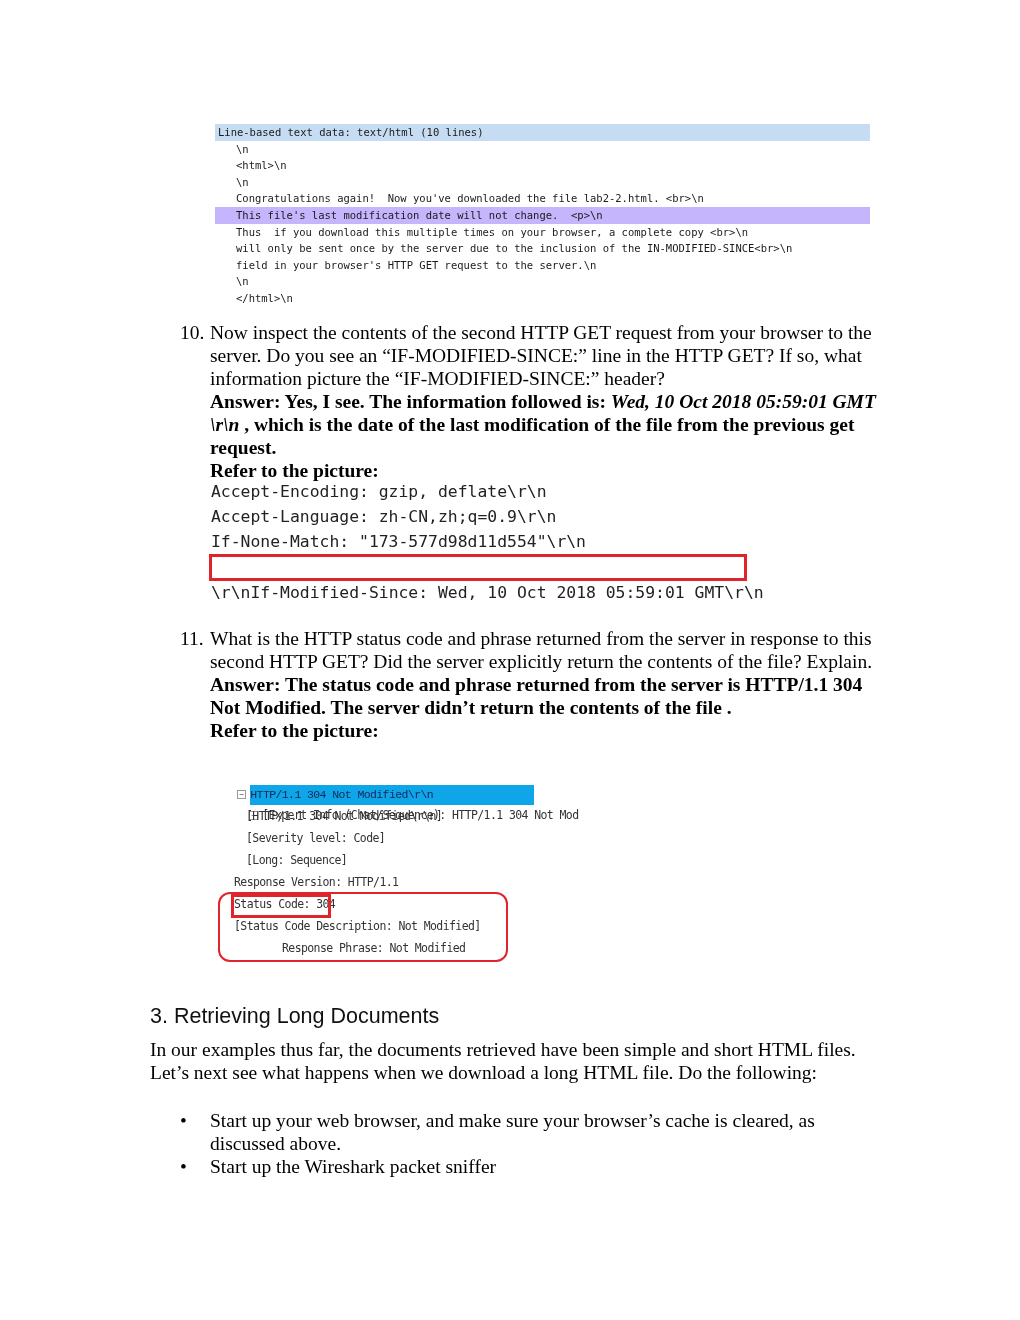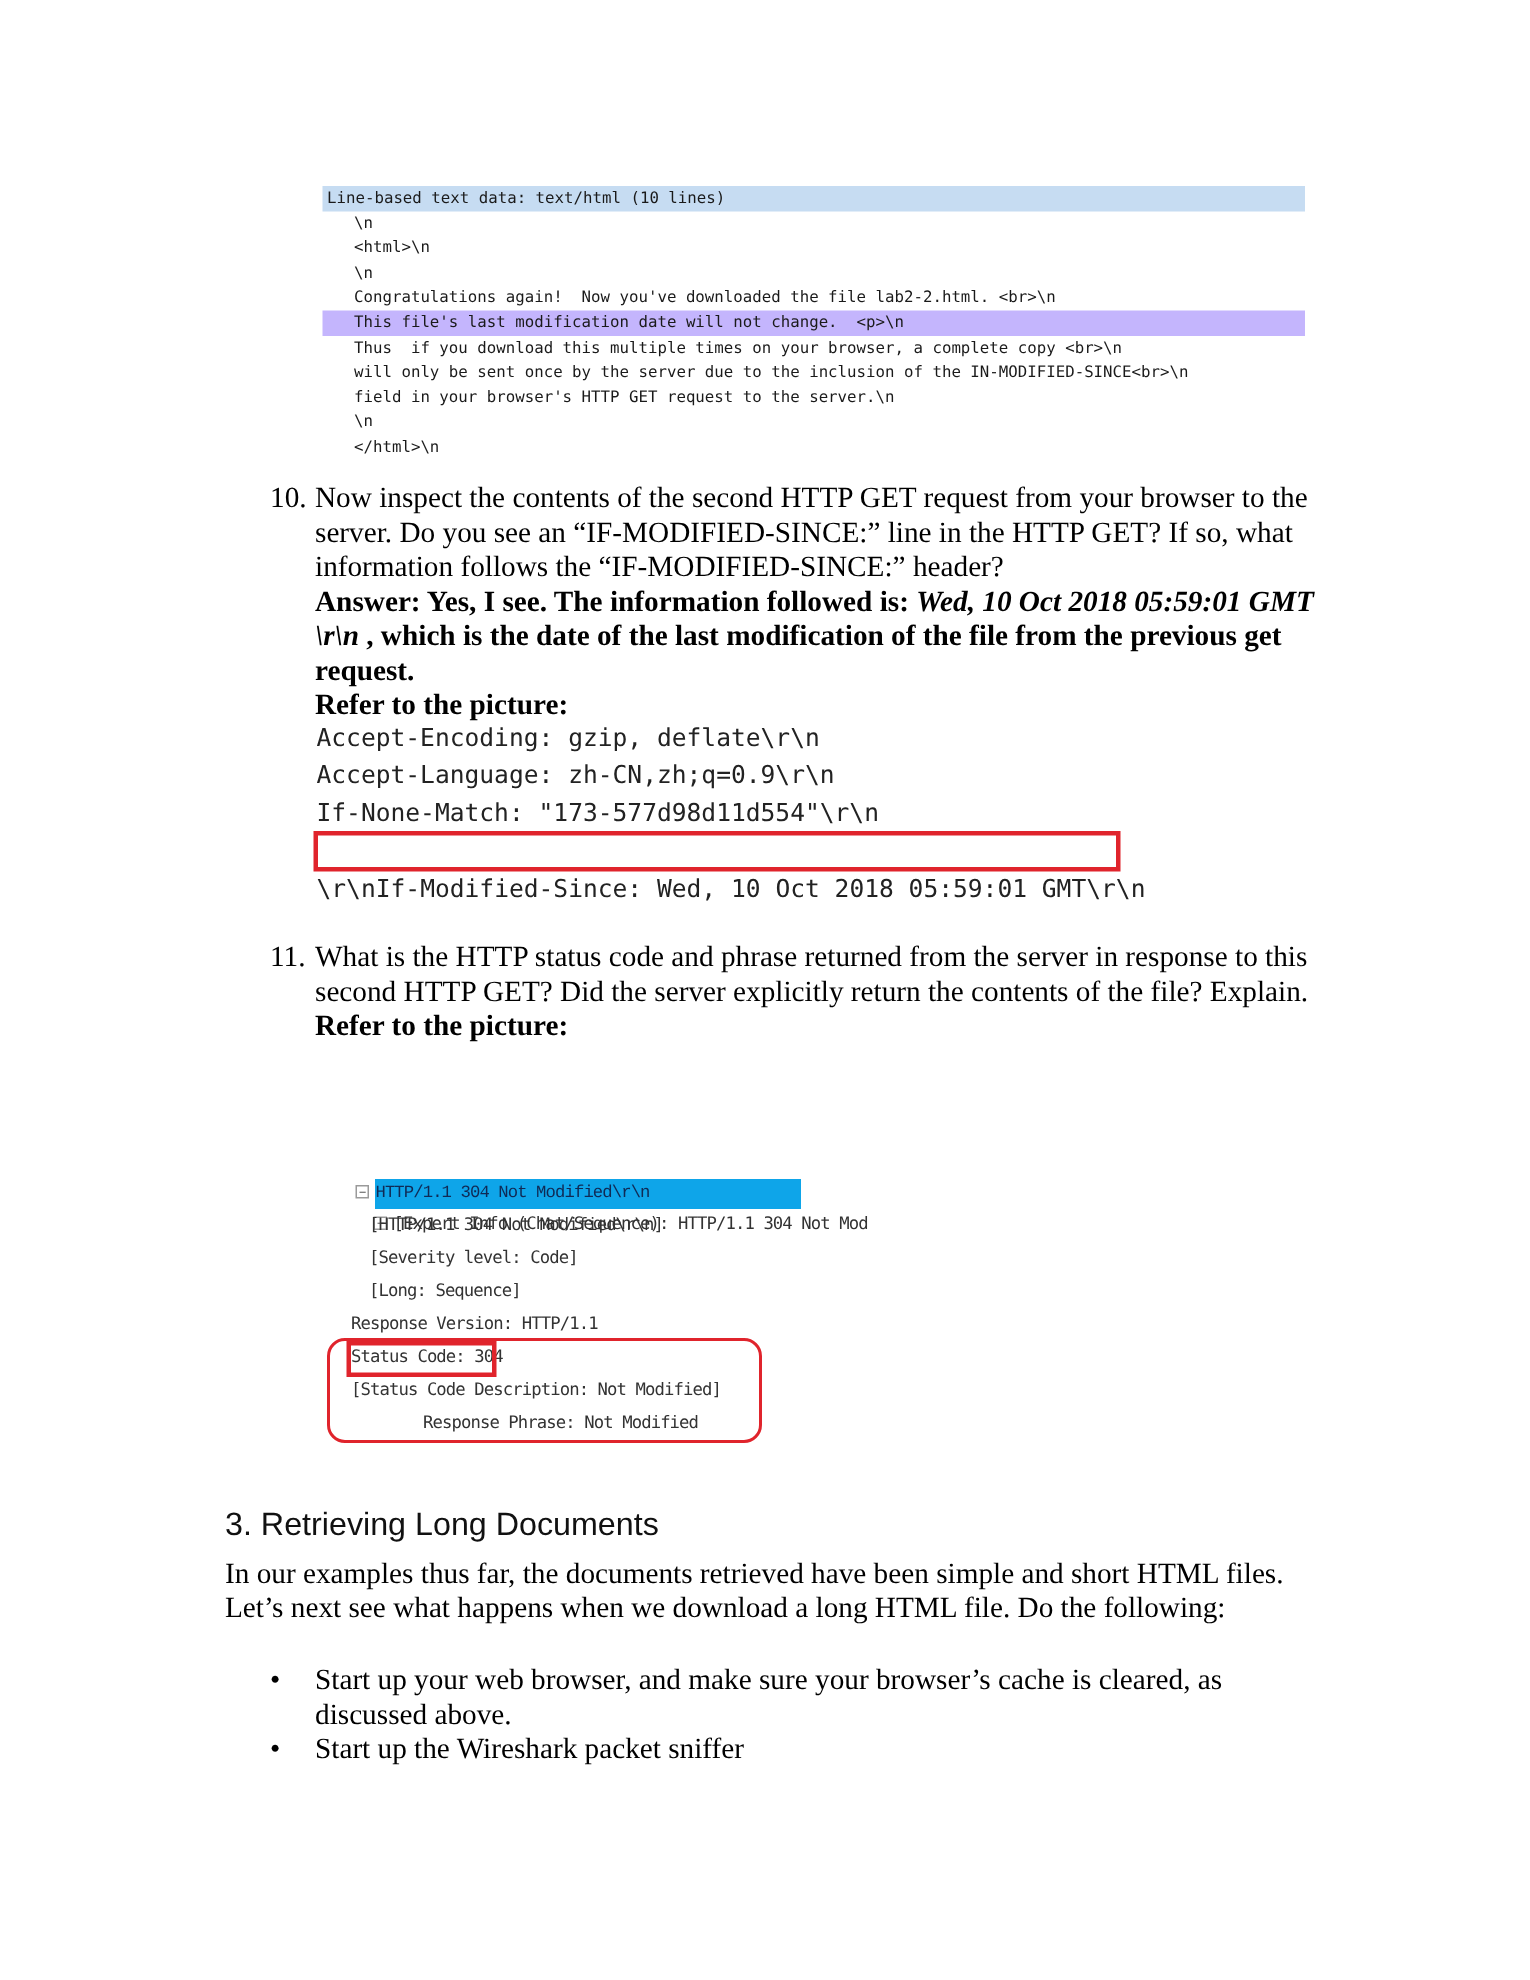--- a/index.html
+++ b/index.html
@@ -48,41 +48,42 @@
   <div class="ln">Thus  if you download this multiple times on your browser, a complete copy &lt;br&gt;\n</div>
   <div class="ln">will only be sent once by the server due to the inclusion of the IN-MODIFIED-SINCE&lt;br&gt;\n</div>
   <div class="ln">field in your browser's HTTP GET request to the server.\n</div>
   <div class="ln">\n</div>
   <div class="ln">&lt;/html&gt;\n</div>
 </div>
 
 <div class="abs q" style="left:180px; top:309px; width:710px;margin-top:12px;">
   <span class="num">10.</span>
   <div class="body">
-    <div>Now inspect the contents of the second HTTP GET request from your browser to the server.  Do you see an “IF-MODIFIED-SINCE:” line in the HTTP GET? If so, what information follows the “IF-MODIFIED-SINCE:” header?</div>
+    <div>Now inspect the contents of the second HTTP GET request from your browser to the server.  Do you see an “IF-MODIFIED-SINCE:” line in the HTTP GET? If so, what information picture the “IF-MODIFIED-SINCE:” header?</div>
     <div style="font-weight:bold;"><span>Answer: Yes, I see. The information followed is: </span><i>Wed, 10 Oct 2018 05:59:01 GMT \r\n</i><span> , which is the date of the last modification of the file from the previous get request.</span></div>
     <div style="font-weight:bold;">Refer to the picture:</div>
   </div>
 </div>
 
 <div class="abs code2">
   <div class="ln">Accept-Encoding: gzip, deflate\r\n</div>
   <div class="ln">Accept-Language: zh-CN,zh;q=0.9\r\n</div>
   <div class="ln">If-None-Match: "173-577d98d11d554"\r\n</div>
   <div class="ln" style="position:relative;">
     <span>If-Modified-Since: Wed, 10 Oct 2018 05:59:01 GMT\r\n</span>
     <div class="redbox" style="position:absolute; left:-2px; top:-1px; width:532px; height:21px;"></div>
   </div>
   <div class="ln">\r\n</div>
 </div>
 
 <div class="abs q" style="left:180px; top:627px; width:710px;">
   <span class="num">11.</span>
   <div class="body">
     <div>What is the HTTP status code and phrase returned from the server in response to this second HTTP GET?  Did the server explicitly return the contents of the file? Explain.</div>
+    <div style="font-weight:bold;">Answer: The status code and phrase returned from the server is HTTP/1.1 304 Not Modified. The server didn’t return the contents of the file .</div>
     <div style="font-weight:bold;">Refer to the picture:</div>
   </div>
 </div>
 
 <div class="abs tree">
   <div class="ln" style="left:0; top:0; width:298px;">
     <span class="expander">−</span><span class="sel" style="display:inline-block; width:284px;">HTTP/1.1 304 Not Modified\r\n</span>
   </div>
   <div class="ln" style="left:12px; top:21px;">
     <span class="expander">−</span><span>[Expert Info (Chat/Sequence): HTTP/1.1 304 Not Mod</span>

